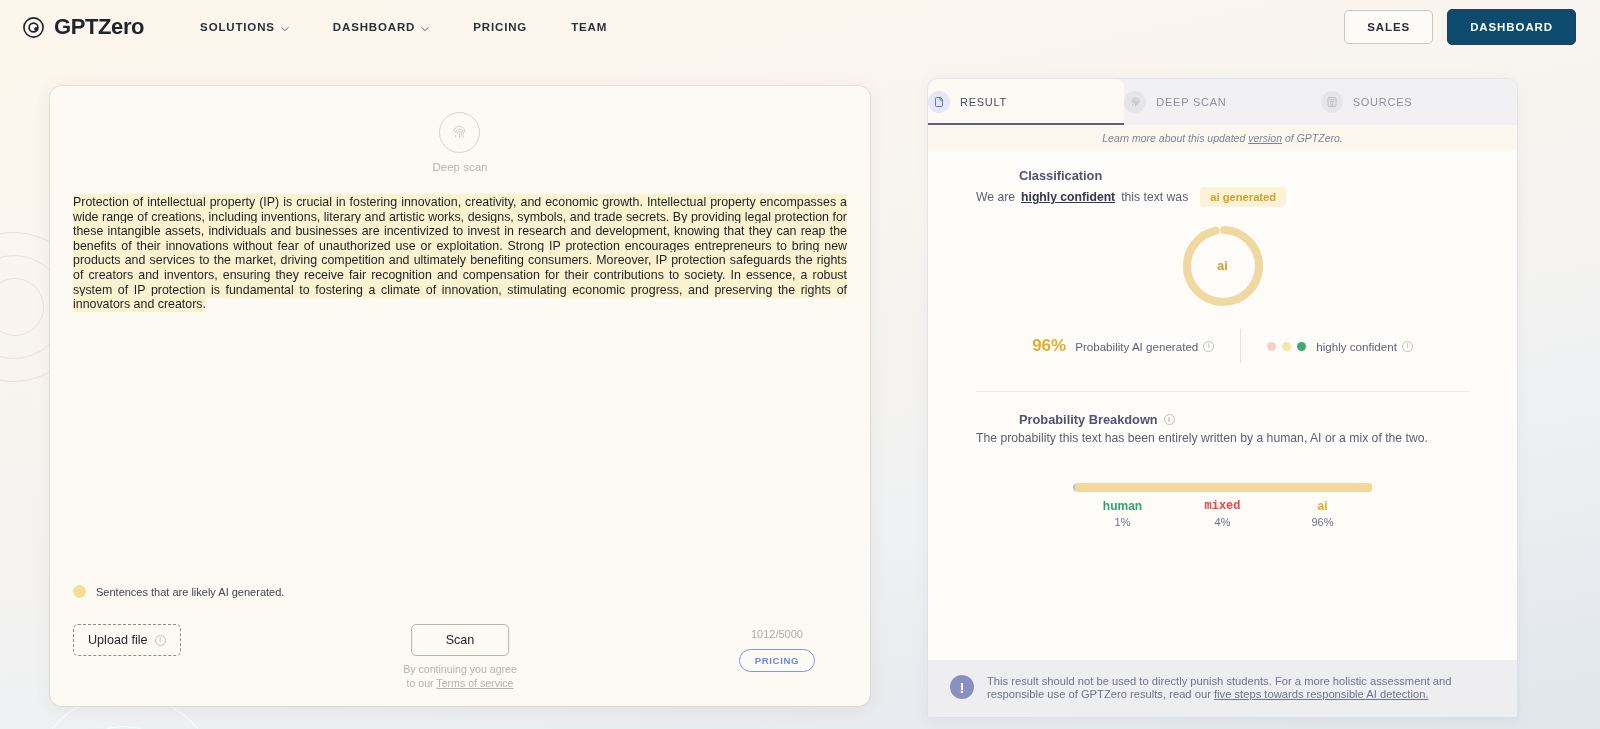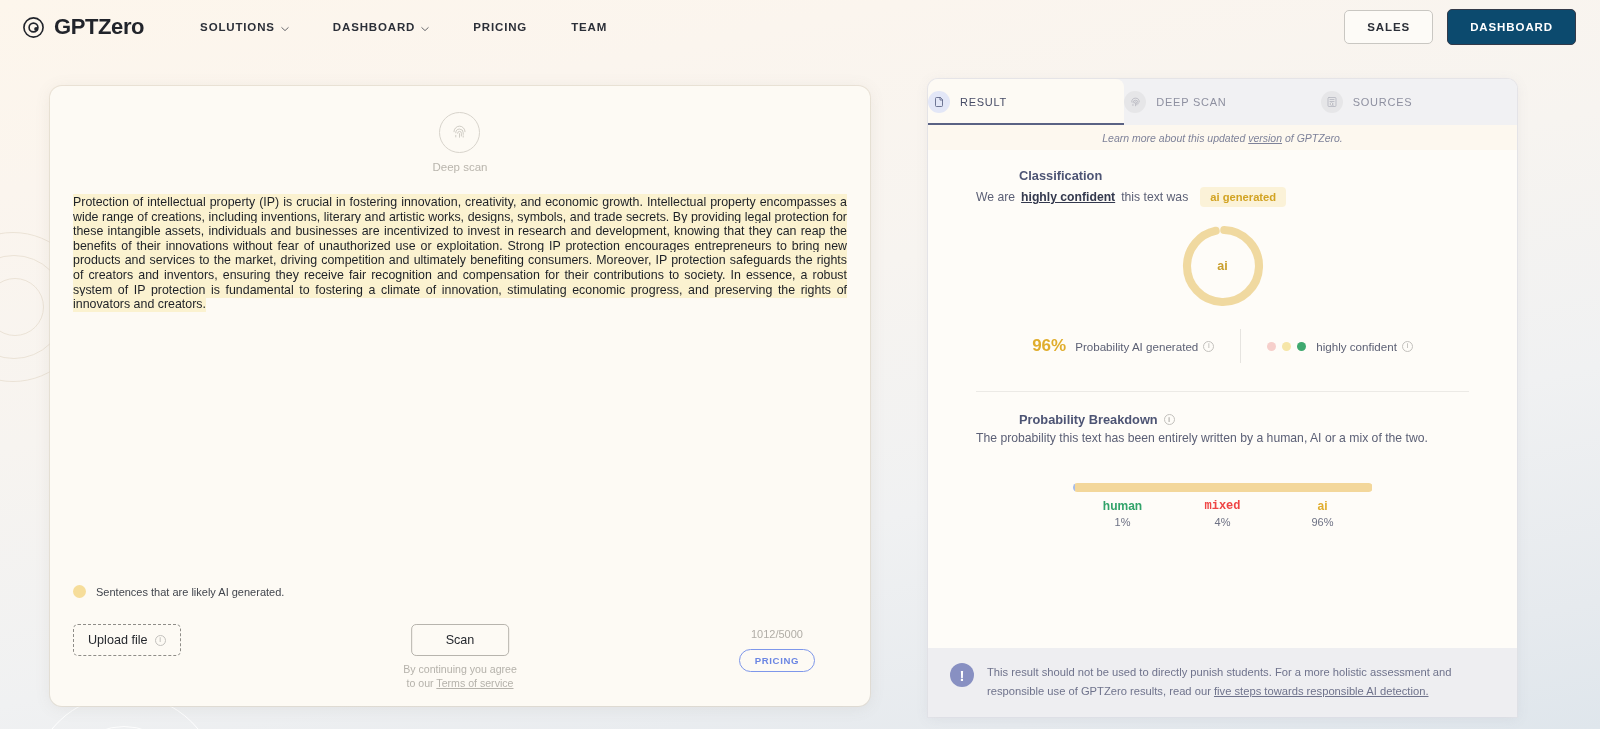--- a/index.html
+++ b/index.html
@@ -198,21 +198,21 @@
 
   .footer-note {
     margin-top: auto; background: #eeeef1; padding: 15px 24px 16px 22px;
     display: flex; gap: 13px; align-items: flex-start;
   }
   .warn-ico {
     width: 24px; height: 24px; border-radius: 50%; background: #8890c2; flex: 0 0 24px;
     display: flex; align-items: center; justify-content: center;
     color: #fff; font-size: 15px; font-weight: 700; line-height: 1;
   }
-  .footer-txt { font-size: 11.2px; line-height: 19px; color: #6f738c; }
+  .footer-txt { font-size: 11.2px; line-height: 13px; color: #6f738c; }
   .footer-txt a { color: #6f738c; }
 
   .ico-i-circle {
     width: 11px; height: 11px; border: 1px solid #c3c1bd; border-radius: 50%;
     display: inline-flex; align-items: center; justify-content: center;
     font-size: 8px; color: #b4b2ae; line-height: 1; font-style: normal;
   }
 </style>
 </head>
 <body>

